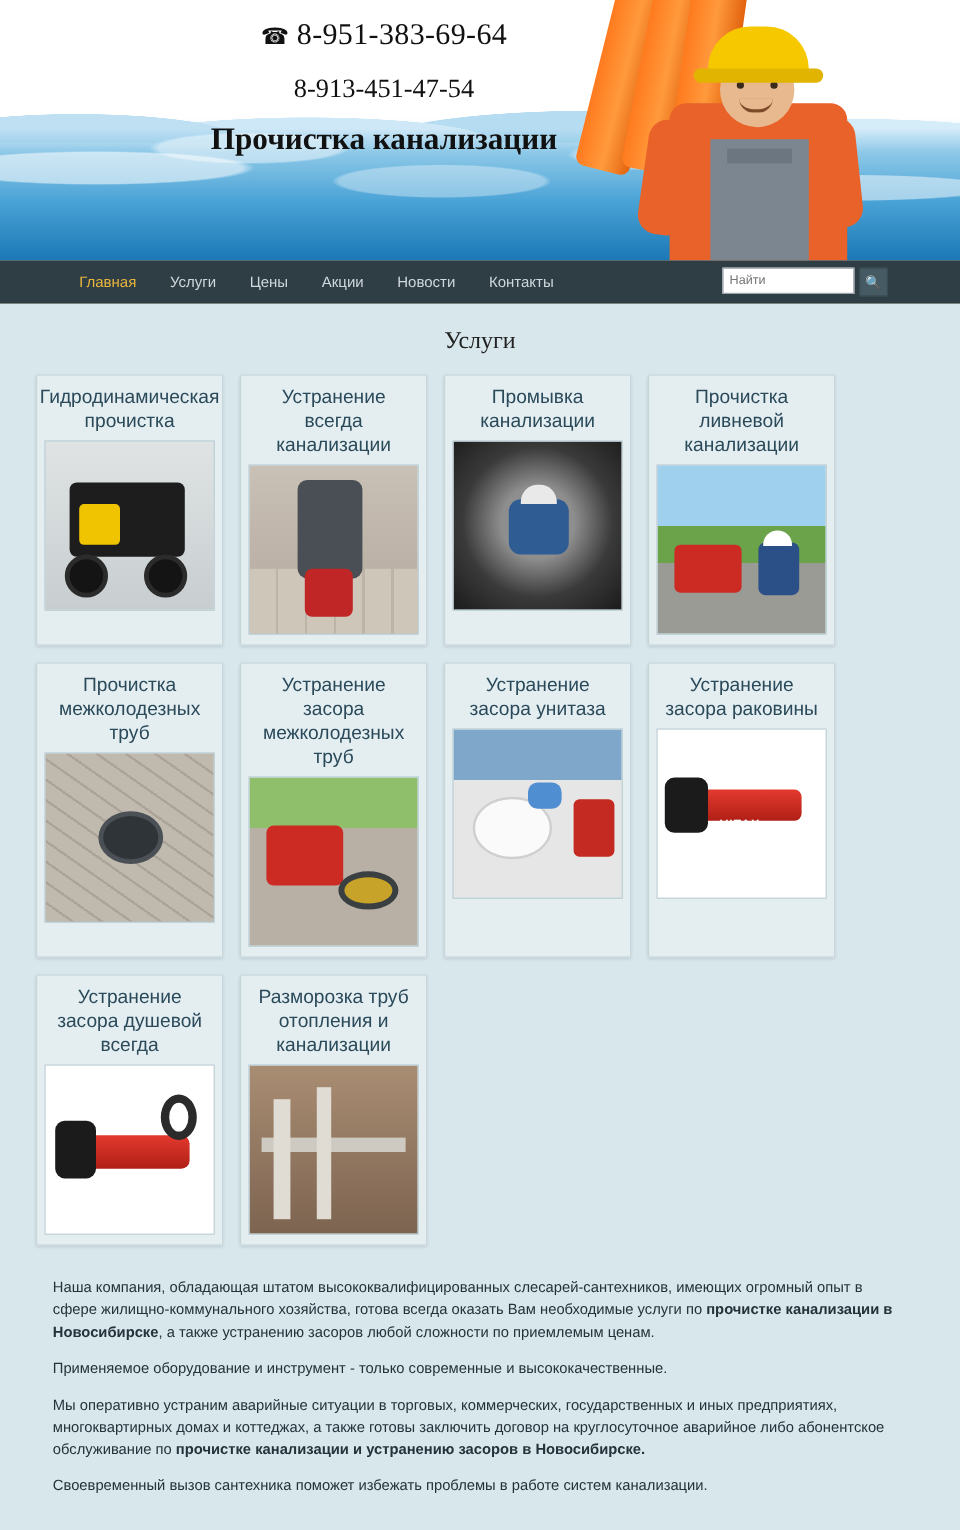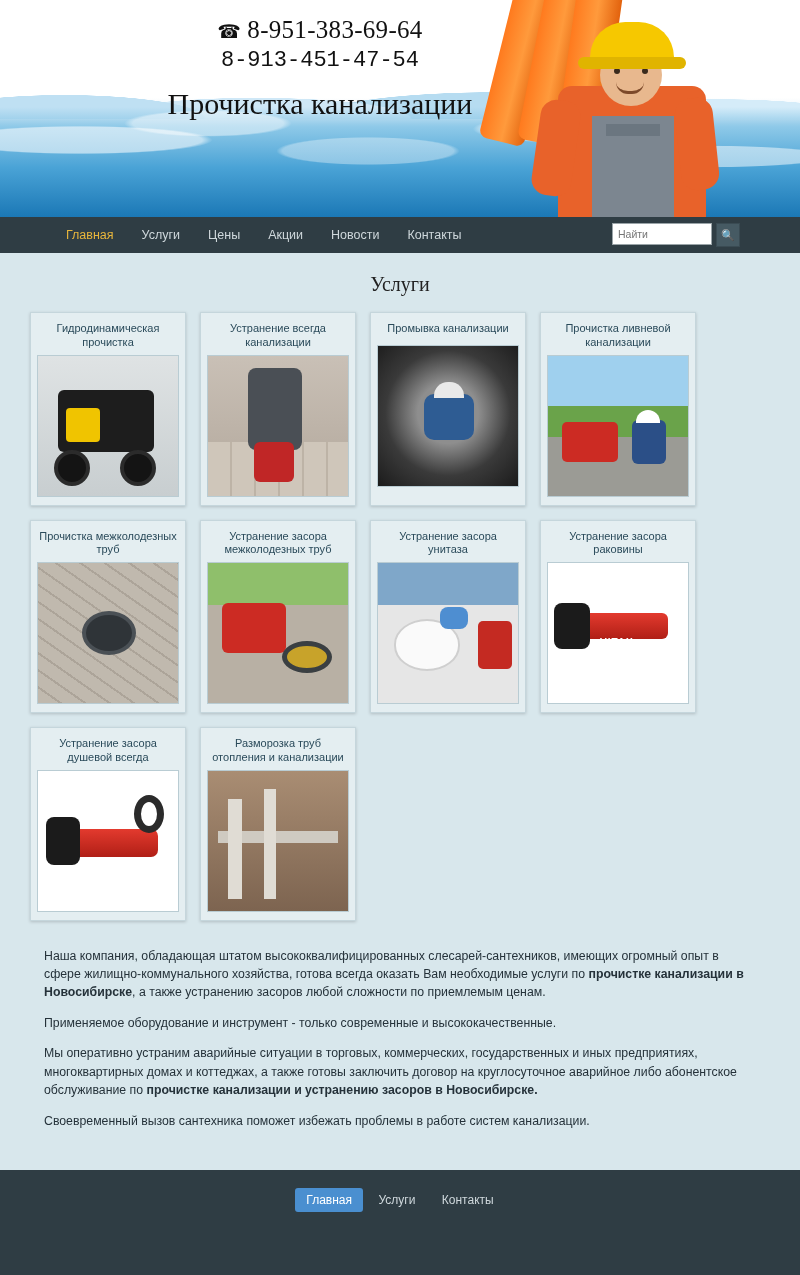--- a/index.html
+++ b/index.html
@@ -37,26 +37,26 @@
                 radial-gradient(ellipse 260px 38px at 62% 100%, #b6dcf1 0 70%, transparent 71%),
                 radial-gradient(ellipse 200px 28px at 90% 100%, #d5ecf9 0 70%, transparent 71%);
   }
   .header-text { position:relative; z-index:3; padding-top:16px; text-align:center; width:640px; }
   .phone1 {
     font-family: "Liberation Serif", serif;
     font-size: 25px; color:#111; letter-spacing:.3px;
   }
   .phone1 .ph-ico { font-size:19px; margin-right:6px; }
   .phone2 {
-    font-family: Liberation Mono, monospace;
-    font-size: 22px; color:#111; margin-top:4px;
+    font-family: Liberation Serif, serif;
+    font-size: 22px; color:#111; margin-top:17px;
   }
   .site-title {
     font-family: "Liberation Serif", serif;
-    font-size: 30px; color:#111; margin-top:14px; font-weight:400;
+    font-size: 26px; color:#111; margin-top:14px; font-weight:700;
   }
   .worker {
     position:absolute; right:0; top:0; width:320px; height:217px; z-index:2;
     overflow:hidden;
   }
   .w-body { position:absolute; left:78px; top:86px; width:148px; height:131px; background:#e8622a; border-radius:14px 14px 0 0; }
   .w-bib { position:absolute; left:112px; top:116px; width:82px; height:101px; background:#7c8690; }
   .w-bib:after { content:""; position:absolute; left:14px; top:8px; width:54px; height:12px; background:#6b7680; }
   .w-head { position:absolute; left:120px; top:44px; width:62px; height:62px; background:#e8b88e; border-radius:50%; }
   .w-face-smile { position:absolute; left:136px; top:82px; width:28px; height:12px; border-bottom:3px solid #7d4a2a; border-radius:0 0 16px 16px; }
@@ -75,42 +75,42 @@
   .nav {
     height: 36px; background:#2f3d44; display:flex; align-items:center;
     padding: 0 12px 0 52px; position:relative;
   }
   .nav a {
     color:#cfd8dc; font-size:12.5px; text-decoration:none; padding:0 14px; line-height:36px;
   }
   .nav a.active { color:#e8b63c; }
   .search-wrap { position:absolute; right:60px; top:6px; display:flex; }
   .search-input {
-    width:100px; height:22px; border:1px solid #9aa4a8; background:#fff;
+    width:110px; height:22px; border:1px solid #9aa4a8; background:#fff;
     font-size:10.5px; padding:0 5px; color:#333; outline:none;
   }
   .search-btn {
     width:24px; height:24px; margin-left:4px; background:#465a63; border:1px solid #3a4b53;
     color:#e7eef1; font-size:11px; display:flex; align-items:center; justify-content:center; cursor:pointer;
   }
 
   
   .main { background:#d8e7ec; padding: 14px 0 28px 0; min-height:856px; }
   .section-title {
     text-align:center; font-family:"Liberation Serif", serif; font-size:20px;
     color:#222; font-weight:400; margin: 6px 0 16px 0;
   }
   .grid { width:740px; margin:0 auto; display:flex; flex-wrap:wrap; gap:14px 14px; }
   .card {
     width:156px; background:#e4eef1; border:1px solid #c5d6dc;
     box-shadow: 0 1px 3px rgba(0,0,0,.18);
     padding:6px 6px 8px 6px; display:flex; flex-direction:column; align-items:center;
   }
   .card-title {
-    font-size:11px; color:#2a4a5a; text-align:center; line-height:1.25; min-height:26px;
+    font-size:16px; color:#2a4a5a; text-align:center; line-height:1.25; min-height:26px;
     padding: 3px 2px 5px 2px;
   }
   .card-img { width:142px; height:142px; border:1px solid #b9ccd3; overflow:hidden; position:relative; }
 
   
   .img-hydro { background:linear-gradient(#dfe3e4,#c8ced0); }
   .img-hydro:before { content:""; position:absolute; left:20px; top:34px; width:96px; height:62px; background:#1d1d1d; border-radius:6px; }
   .img-hydro:after { content:""; position:absolute; left:28px; top:52px; width:34px; height:34px; background:#f0c400; border-radius:4px; }
   .wheel { position:absolute; width:36px; height:36px; border-radius:50%; background:#141414; border:4px solid #2b2b2b; bottom:10px; }
   .wheel.l { left:16px; } .wheel.r { left:82px; }

